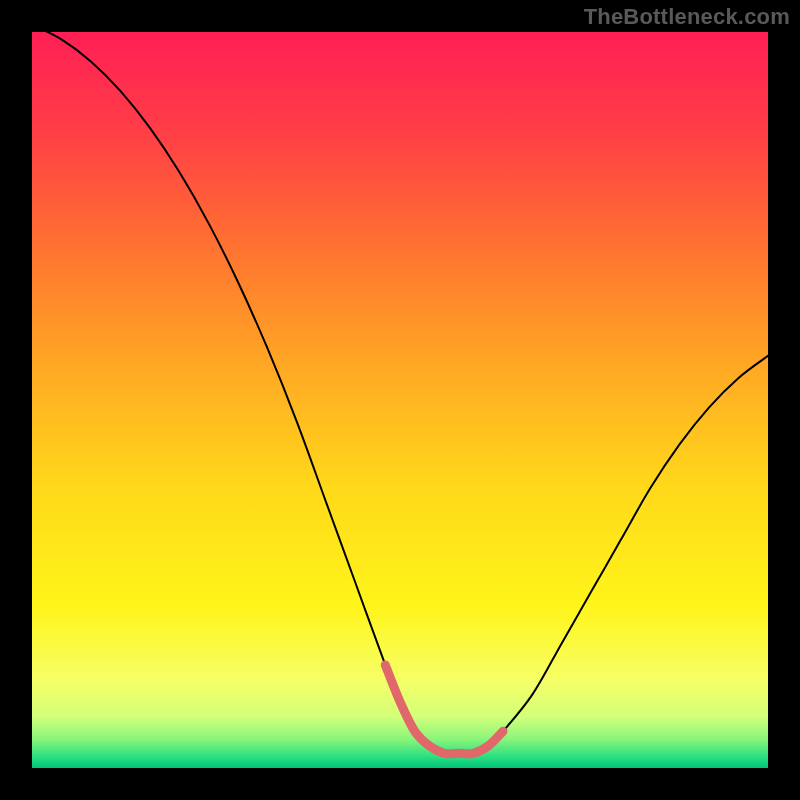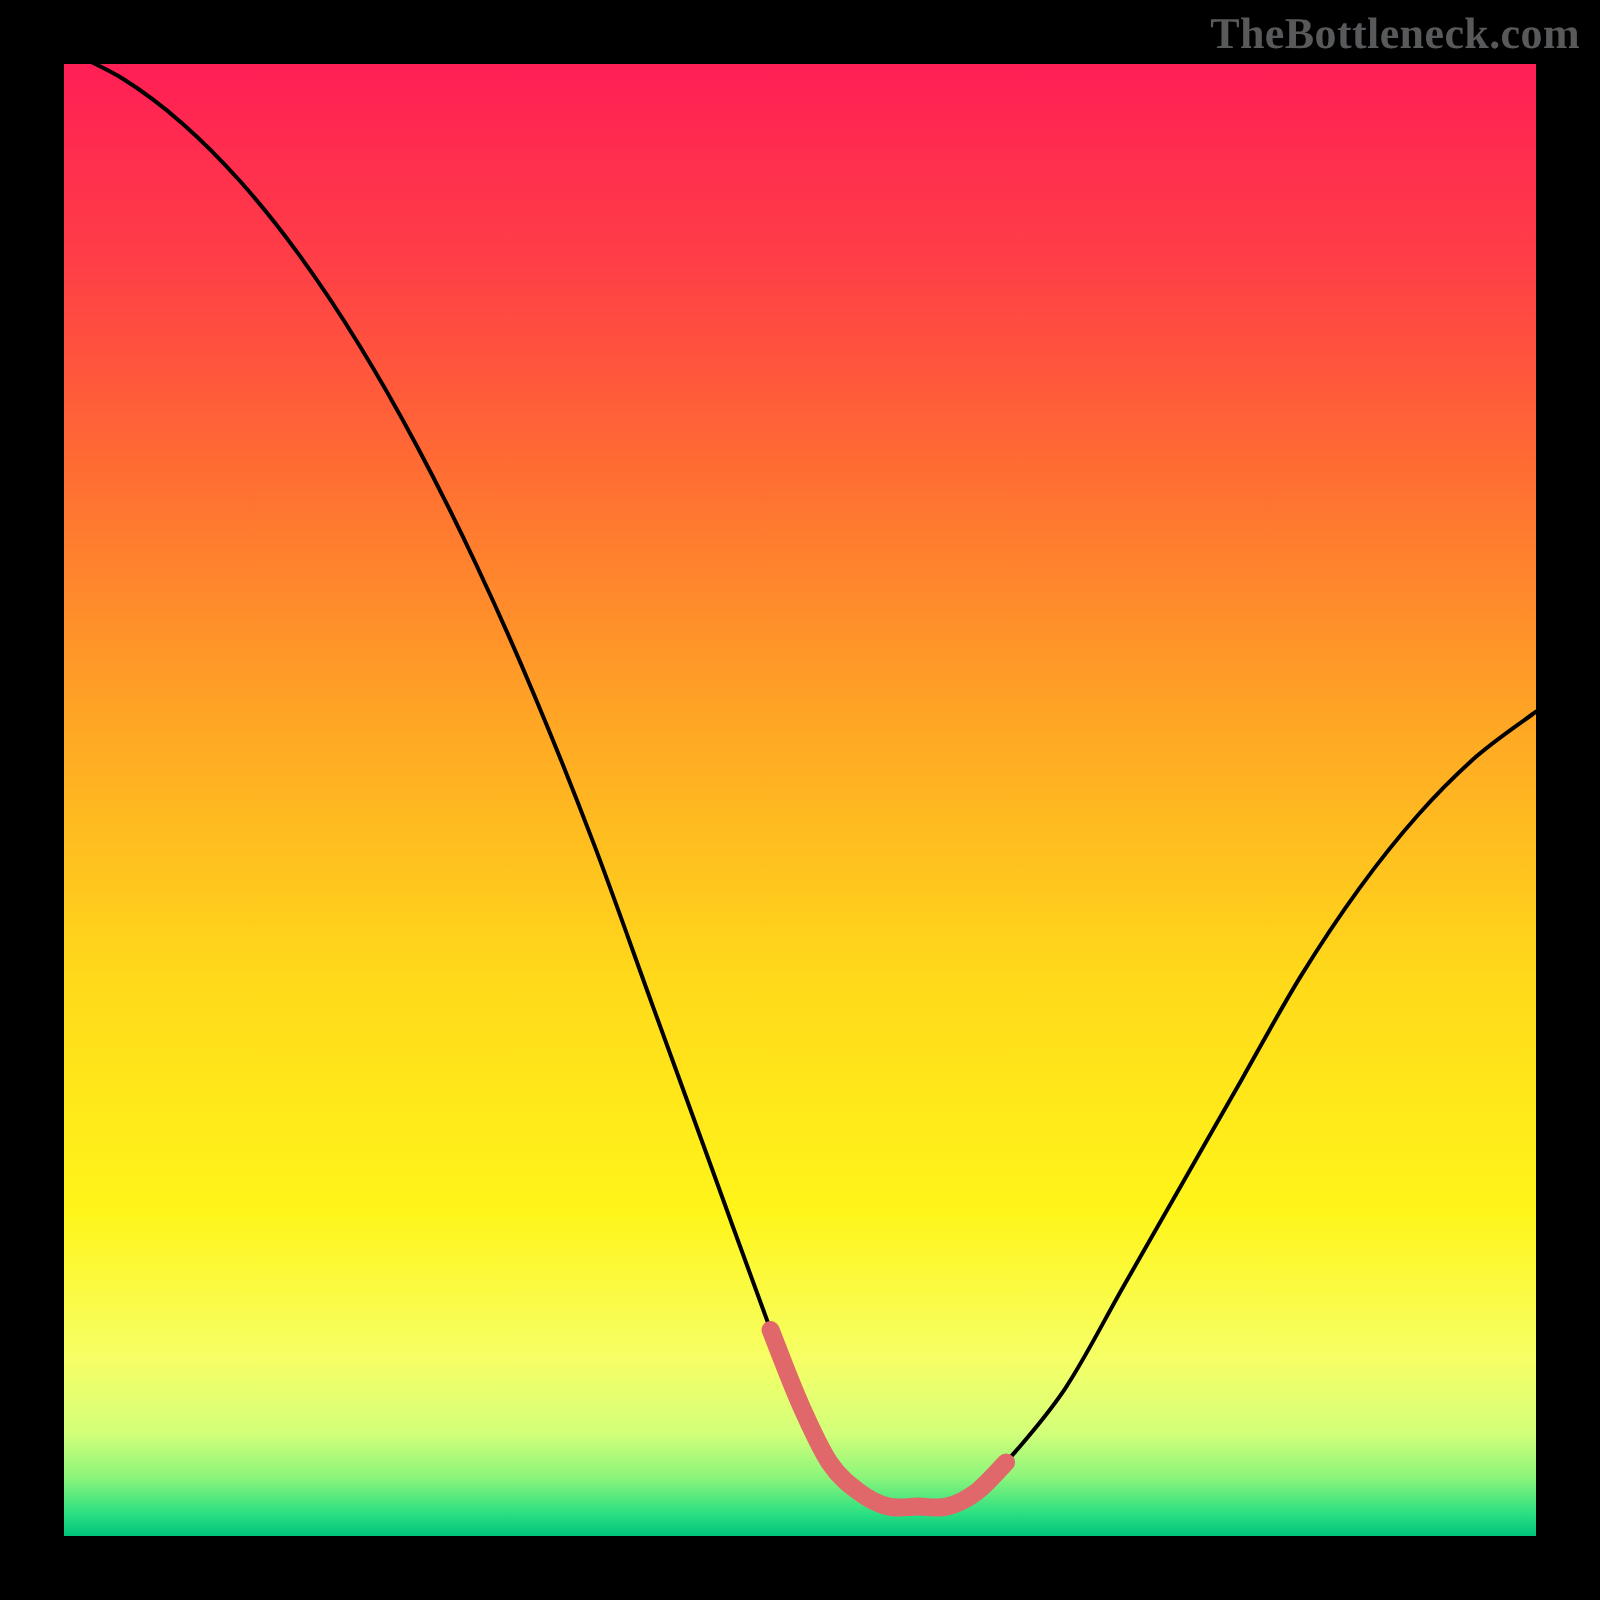--- a/index.html
+++ b/index.html
@@ -7,21 +7,21 @@
   .frame {
     position: relative;
     width: 800px;
     height: 800px;
     background: #000;
   }
   .attribution {
     position: absolute;
     top: 4px;
     right: 10px;
-    font-family: Liberation Serif, serif;
+    font-family: Liberation Sans, sans-serif;
     font-size: 22px;
     font-weight: 600;
     color: #58595b;
     letter-spacing: 0.2px;
     z-index: 5;
   }
   .plot {
     position: absolute;
     left: 32px;
     top: 32px;

